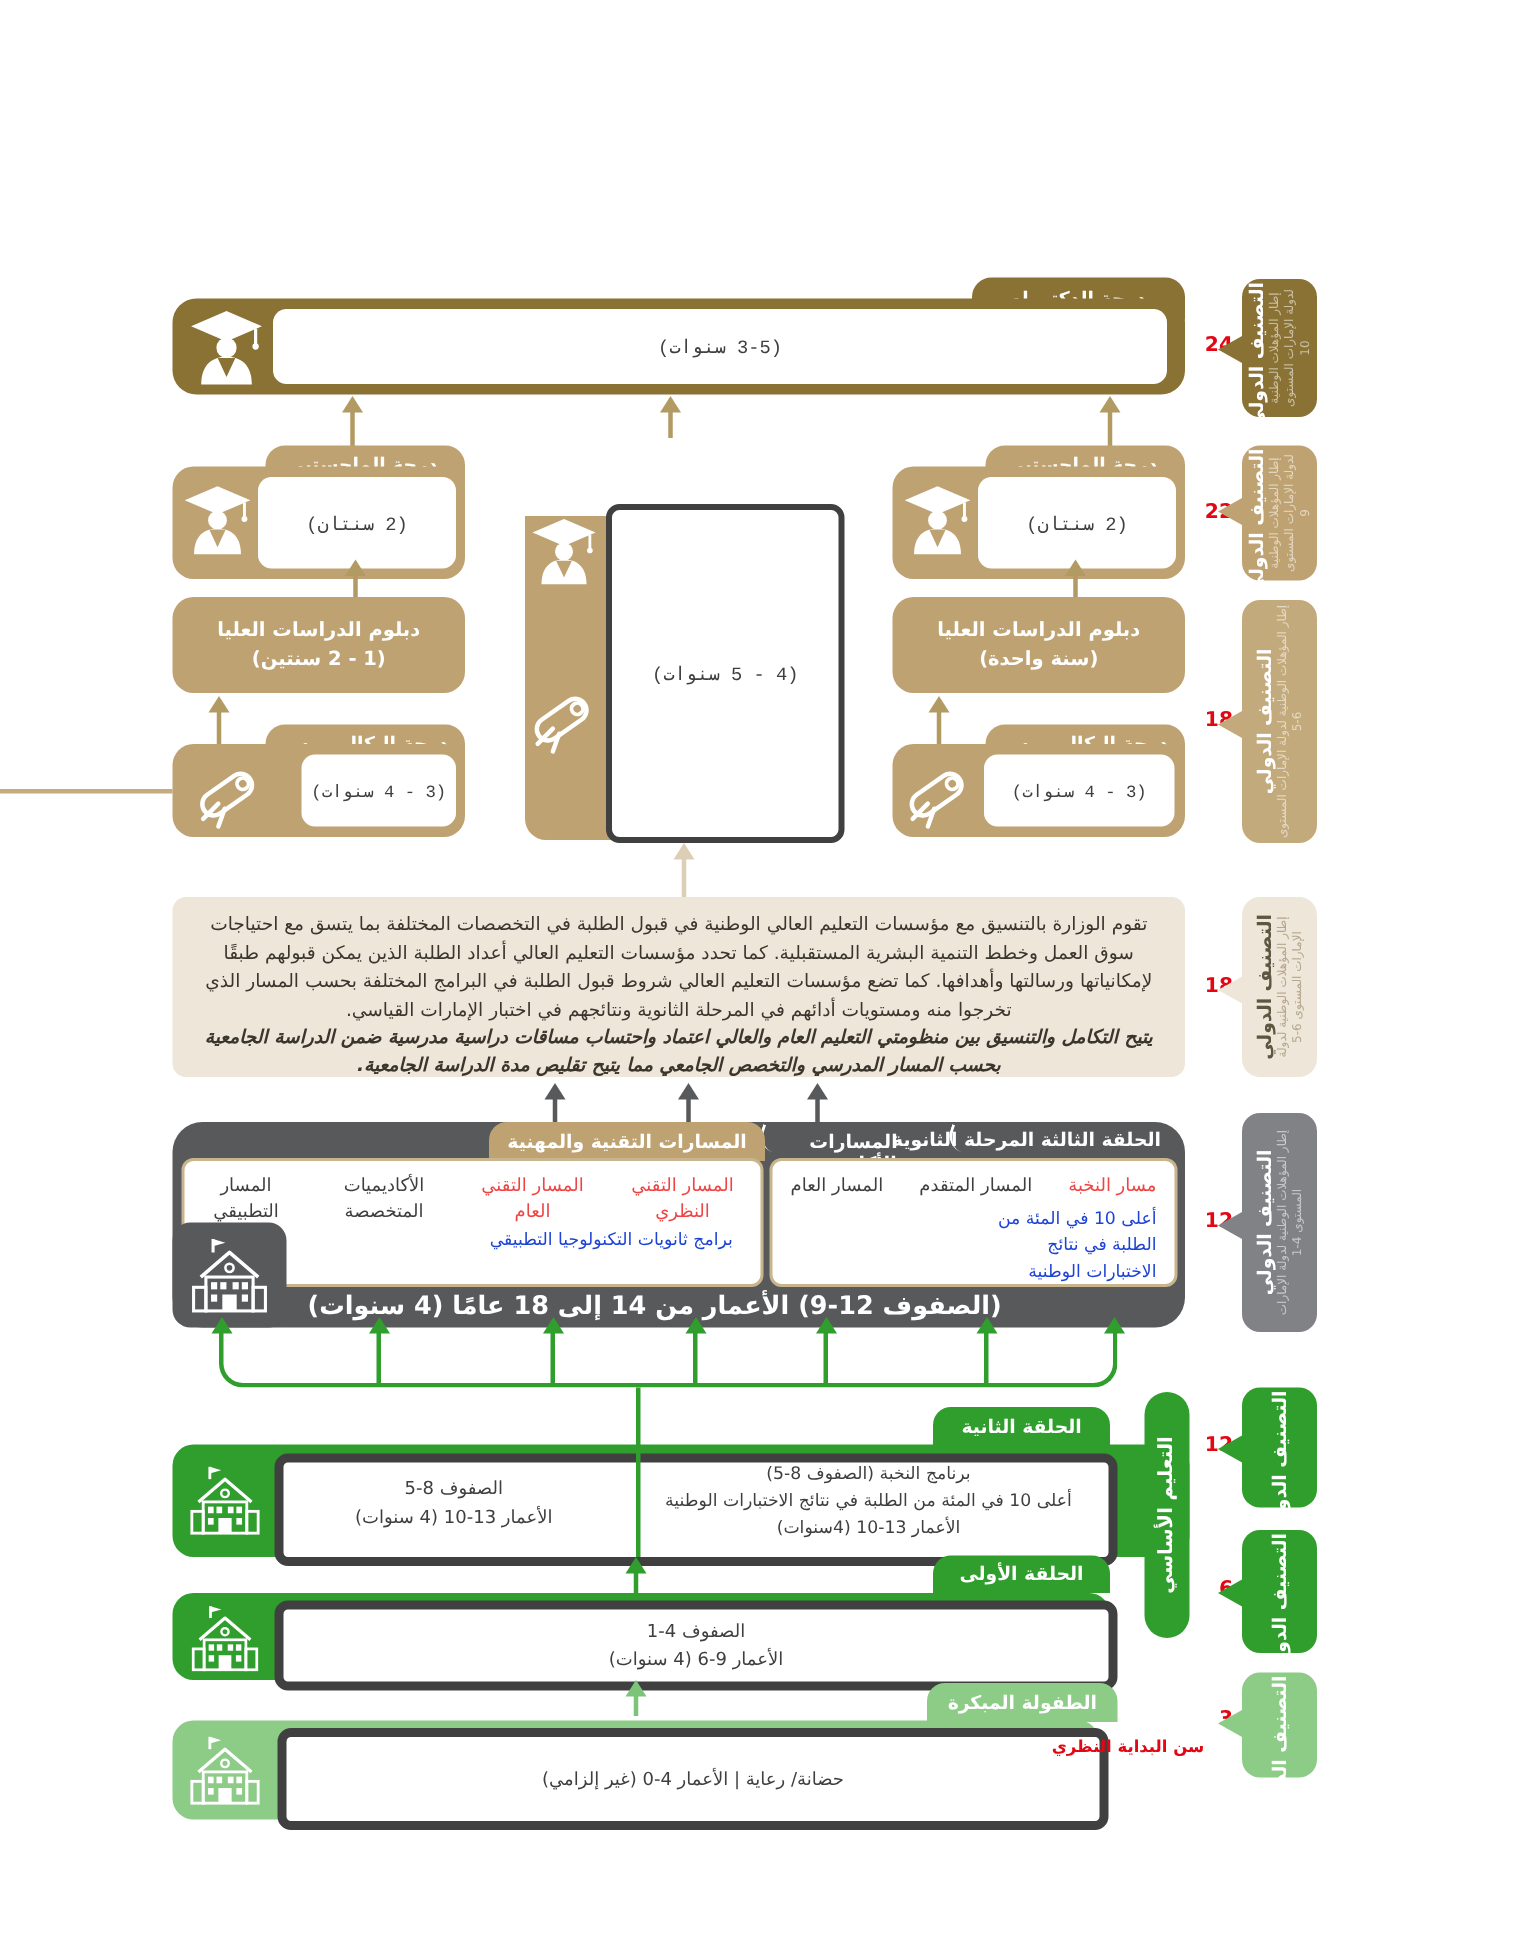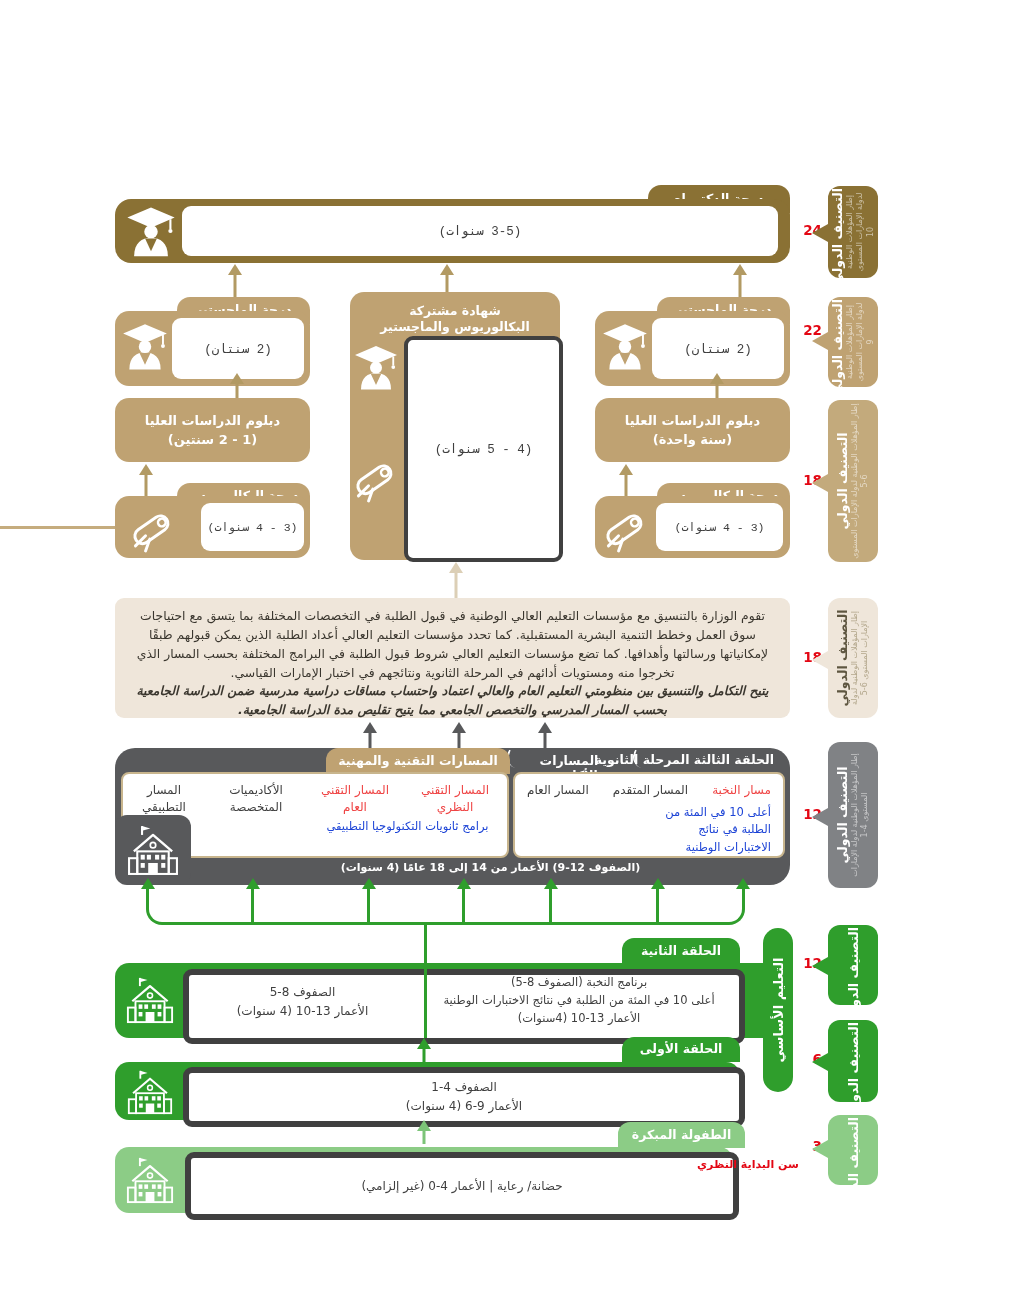--- a/index.html
+++ b/index.html
@@ -35,22 +35,22 @@
   
   #sec{position:absolute;left:115px;top:748px;width:675px;height:137px;background:#58595B;border-radius:20px;}
   #sec .title{position:absolute;right:16px;top:4px;color:#fff;font-weight:bold;font-size:12.5px;direction:rtl;}
   #sec .notch{position:absolute;width:11px;height:16px;border-left:2.5px solid #fff;
               border-bottom-left-radius:12px;transform:rotate(18deg);}
   .whitebox{position:absolute;background:#fff;border:2px solid #C8B58D;border-radius:8px;box-sizing:border-box;}
   .trackrow{display:flex;direction:rtl;justify-content:space-between;padding:8px 12px 0;}
   .track{font-size:12px;color:#3F3F3F;text-align:center;line-height:1.45;direction:rtl;}
   .track.blue{color:#ef4444;}
   .bluenote{position:absolute;color:#1C43D6;font-size:11.5px;line-height:1.5;direction:rtl;}
-  #sec .footer{position:absolute;left:90px;right:14px;top:113px;text-align:center;color:#fff;
-               font-weight:bold;font-size:11px;direction:rtl;}
+  #sec .footer{position:absolute;left:90px;right:14px;top:113px;text-align:left;color:#fff;
+               font-weight:bold;font-size:17px;direction:rtl;}
   .iconsq{position:absolute;border-radius:12px;display:flex;align-items:center;justify-content:center;}
   
   #manifold{position:absolute;left:146px;top:888px;width:599px;height:37px;border:3px solid #2F9E2C;
             border-top:none;border-radius:0 0 16px 16px;box-sizing:border-box;}
   .riser{position:absolute;width:3px;height:34px;top:888px;background:#2F9E2C;}
   .mhead{position:absolute;top:878px;width:0;height:0;border-left:7px solid transparent;
          border-right:7px solid transparent;border-bottom:11px solid #2F9E2C;}
   #stem{position:absolute;left:424px;top:925px;width:3px;height:113px;background:#2F9E2C;z-index:6;}
   
   .cycletab{border-radius:12px 12px 0 0;}
@@ -63,21 +63,21 @@
   .badge .bt{font-size:12.5px;font-weight:bold;color:#fff;white-space:nowrap;}
   .badge .bs{font-size:8px;line-height:1.3;color:rgba(255,255,255,0.55);}
   .badge.cream .bt{color:#5E5640;} .badge.cream .bs{color:#B3A78C;}
   .rednum{position:absolute;left:788px;width:34px;text-align:right;color:#E30613;
           font-weight:bold;font-size:13.5px;}
   .btri{position:absolute;left:812px;width:0;height:0;border-top:9px solid transparent;
         border-bottom:9px solid transparent;border-right:16px solid;}
   #basicbar{position:absolute;left:763px;top:928px;width:30px;height:164px;background:#2F9E2C;border-radius:15px;}
   #basicbar .rot{position:absolute;left:50%;top:50%;transform:translate(-50%,-50%) rotate(-90deg);
                  color:#fff;font-weight:bold;font-size:13px;white-space:nowrap;direction:rtl;}
-  #startage{position:absolute;left:697px;top:1158px;width:110px;text-align:left;color:#E30613;
+  #startage{position:absolute;left:697px;top:1158px;width:110px;text-align:center;color:#E30613;
             font-weight:bold;font-size:11px;direction:rtl;}
   #leftline{position:absolute;left:0;top:526px;width:115px;height:3px;background:#C5AC7E;}
   .icon{display:block;}
   .on-dgold{color:#8A7134;} .on-gold{color:#BFA272;}
 </style>
 </head>
 <body>
 
 <svg width="0" height="0" style="position:absolute">
   <symbol id="g-grad" viewBox="0 0 64 64">
@@ -160,24 +160,20 @@
   <div class="blockbox gold" style="left:595px;top:311px;width:195px;height:75px;"></div>
   <span class="abs on-gold" style="left:600px;top:320px;">
     <svg class="icon" width="50" height="52">
         <use href="#g-grad"></use>
       </svg>
     </span>
   <div class="inner" style="left:652px;top:318px;width:132px;height:61px;">
       <span class="dur">(2 سنتان)</span>
     </div>
 
-  <div class="tab gold" style="left:350px;top:292px;width:210px;height:54px;border-radius:14px 14px 0 0;flex-direction:column;">
-    <span>شهادة مشتركة</span>
-    <span>البكالوريوس والماجستير</span>
-  </div>
   <div class="blockbox gold" style="left:350px;top:344px;width:210px;height:216px;border-radius:0 0 14px 14px;"></div>
   <span class="abs on-gold" style="left:352px;top:342px;">
     <svg class="icon" width="48" height="50">
         <use href="#g-grad"></use>
       </svg>
     </span>
   <span class="abs" style="left:350px;top:452px;">
     <svg class="icon" width="54" height="54">
         <use href="#g-scroll"></use>
       </svg>
@@ -384,21 +380,21 @@
   </div>
   <div class="rednum" style="top:222px;">24</div>
   <div class="btri" style="top:224px;border-right-color:#8A7134;"></div>
 
   <div class="badge" style="top:297px;height:90px;background:#BFA272;">
     <div class="rot" style="width:86px;">
       <div class="bt">التصنيف الدولي</div>
       <div class="bs">إطار المؤهلات الوطنية لدولة الإمارات المستوى 9</div>
     </div>
   </div>
-  <div class="rednum" style="top:322px;">22</div>
+  <div class="rednum" style="top:333px;">22</div>
   <div class="btri" style="top:332px;border-right-color:#BFA272;"></div>
 
   <div class="badge" style="top:400px;height:162px;background:#C3AA7C;">
     <div class="rot" style="width:156px;">
       <div class="bt">التصنيف الدولي</div>
       <div class="bs">إطار المؤهلات الوطنية لدولة الإمارات المستوى 6-5</div>
     </div>
   </div>
   <div class="rednum" style="top:472px;">18</div>
   <div class="btri" style="top:474px;border-right-color:#C3AA7C;"></div>

